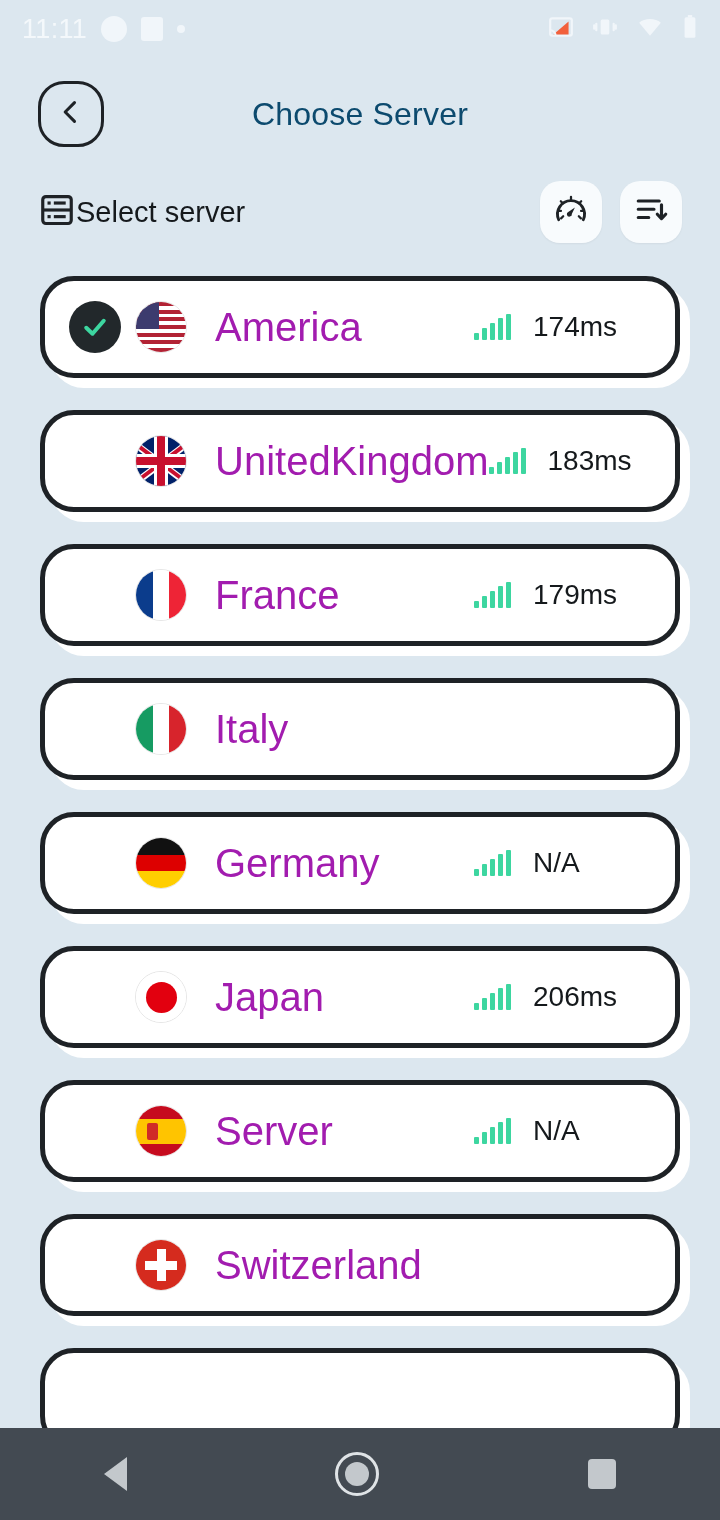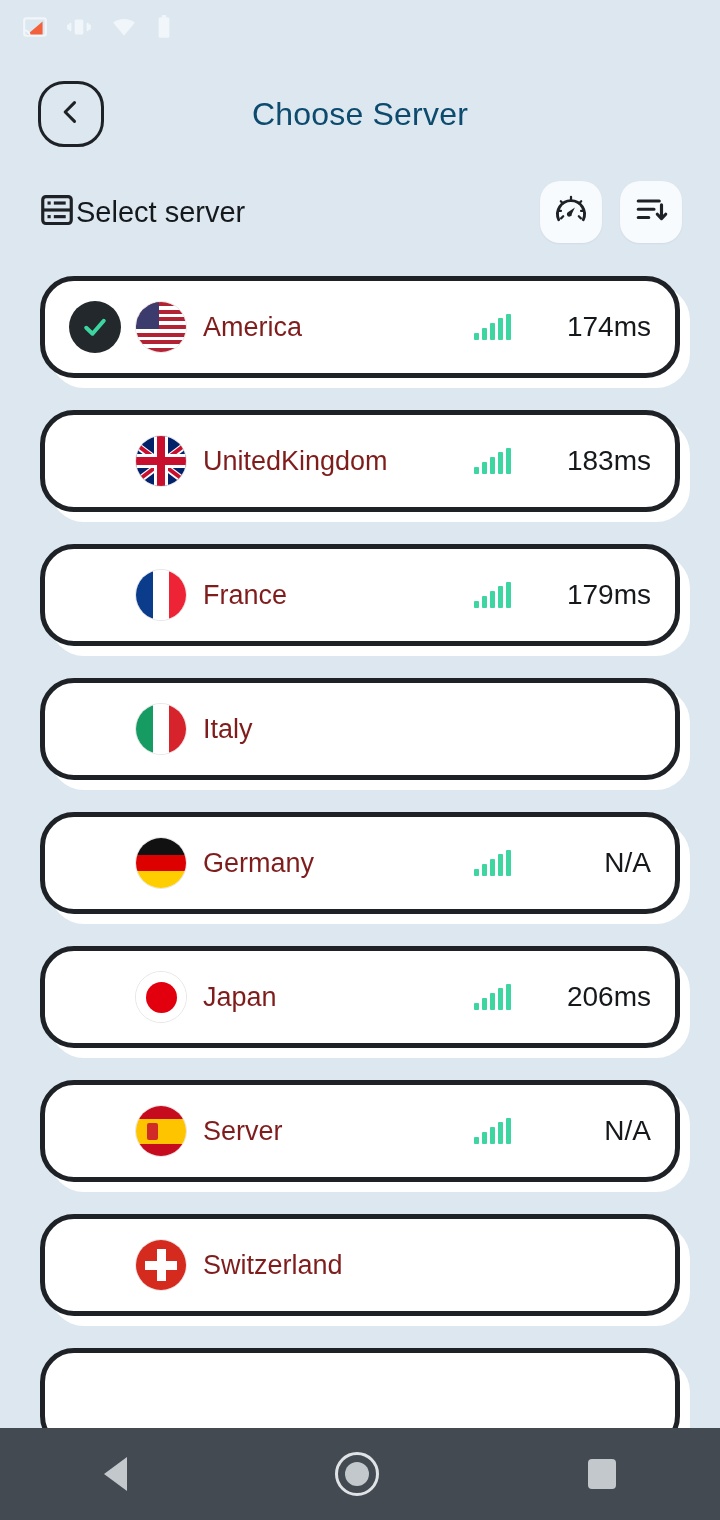--- a/index.html
+++ b/index.html
@@ -62,30 +62,30 @@
   }
   .check {
     width:52px; height:52px; border-radius:50%; background:#22282b;
     display:flex; align-items:center; justify-content:center; flex:0 0 auto;
     margin-right:14px;
   }
   .flag {
     width:52px; height:52px; border-radius:50%; overflow:hidden;
     flex:0 0 auto; position:relative; border:1px solid rgba(0,0,0,.10);
   }
-  .row-name { font-size:27px; color:#7f1d1d; margin-left:16px; white-space:nowrap; }
+  .row-name { font-size:40px; color:#a21caf; margin-left:28px; white-space:nowrap; }
   .row-right { margin-left:auto; display:flex; align-items:center; gap:22px; }
   .bars { display:flex; align-items:flex-end; gap:3px; height:26px; }
   .bars i { width:5px; background:#3dd6a0; border-radius:1px; display:block; }
   .bars i:nth-child(1){height:7px;}
   .bars i:nth-child(2){height:12px;}
   .bars i:nth-child(3){height:17px;}
   .bars i:nth-child(4){height:22px;}
   .bars i:nth-child(5){height:26px;}
-  .ping { font-size:28px; color:#15191c; min-width:118px; text-align:right; }
+  .ping { font-size:28px; color:#15191c; min-width:118px; }
 
   
   .f-stripes { position:absolute; inset:0; }
   .f-v { position:absolute; top:0; bottom:0; }
   .f-h { position:absolute; left:0; right:0; }
 
   
   .navbar {
     position:absolute; left:0; right:0; bottom:0; height:92px;
     background:#434a52; display:flex; align-items:center; justify-content:space-around;
@@ -94,20 +94,26 @@
   .nav-home { width:44px;height:44px;border-radius:50%;border:3px solid #dfe3e6; display:flex;align-items:center;justify-content:center; }
   .nav-home span { width:24px;height:24px;border-radius:50%;background:#c3c8cc; display:block; }
   .nav-recent { width:28px;height:30px;border-radius:4px;background:#c3c8cc; }
 </style>
 </head>
 <body>
 
 <div class="screen">
 
   <div class="statusbar">
+    <div class="sb-left">
+      <span class="sb-clock">11:11</span>
+      <span class="sb-dot-circle"></span>
+      <span class="sb-sq"></span>
+      <span class="sb-tinydot"></span>
+    </div>
     <div class="sb-right">
       <span>
         <svg width="26" height="26" viewBox="0 0 24 24">
           <rect x="2" y="4" width="20" height="16" rx="2" fill="none" stroke="#f1f6fa" stroke-width="2"></rect>
           <path d="M5 19 L19 19 L19 7 Z" fill="#f2603c"></path>
           <path d="M2 15a5 5 0 0 1 5 5" fill="none" stroke="#f1f6fa" stroke-width="2"></path>
         </svg>
       </span>
       <span>
         <svg width="26" height="26" viewBox="0 0 24 24">

